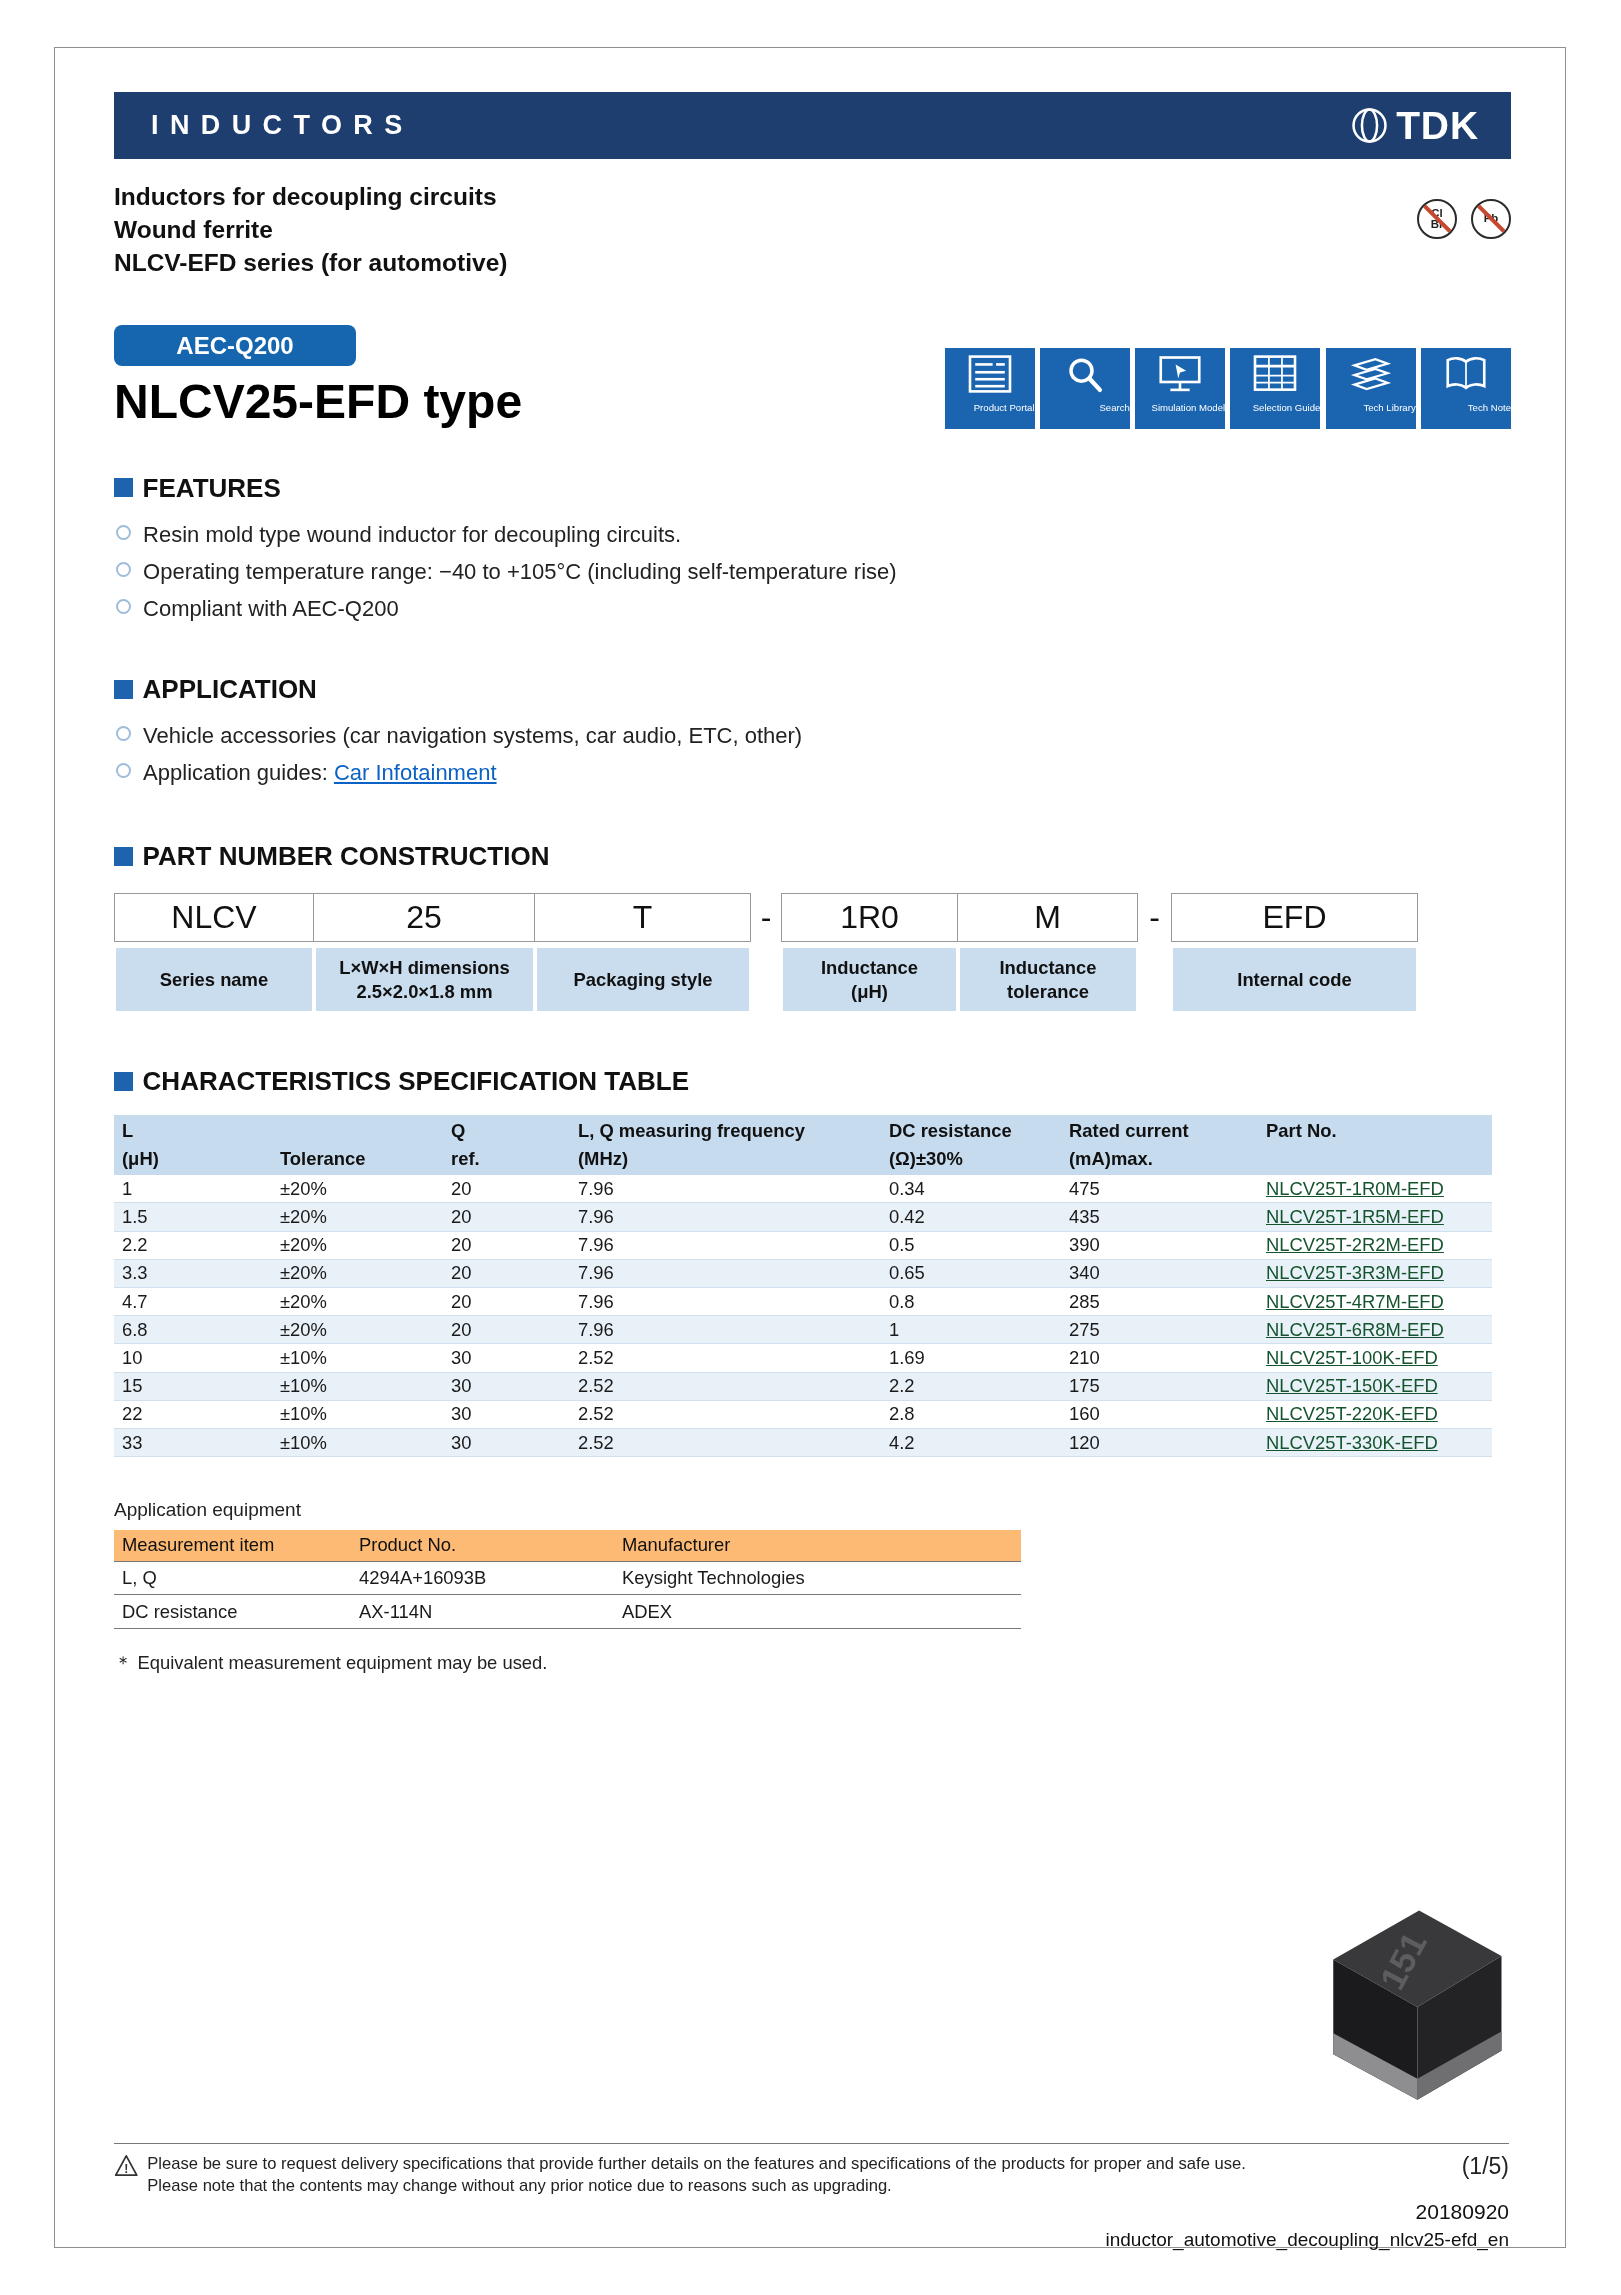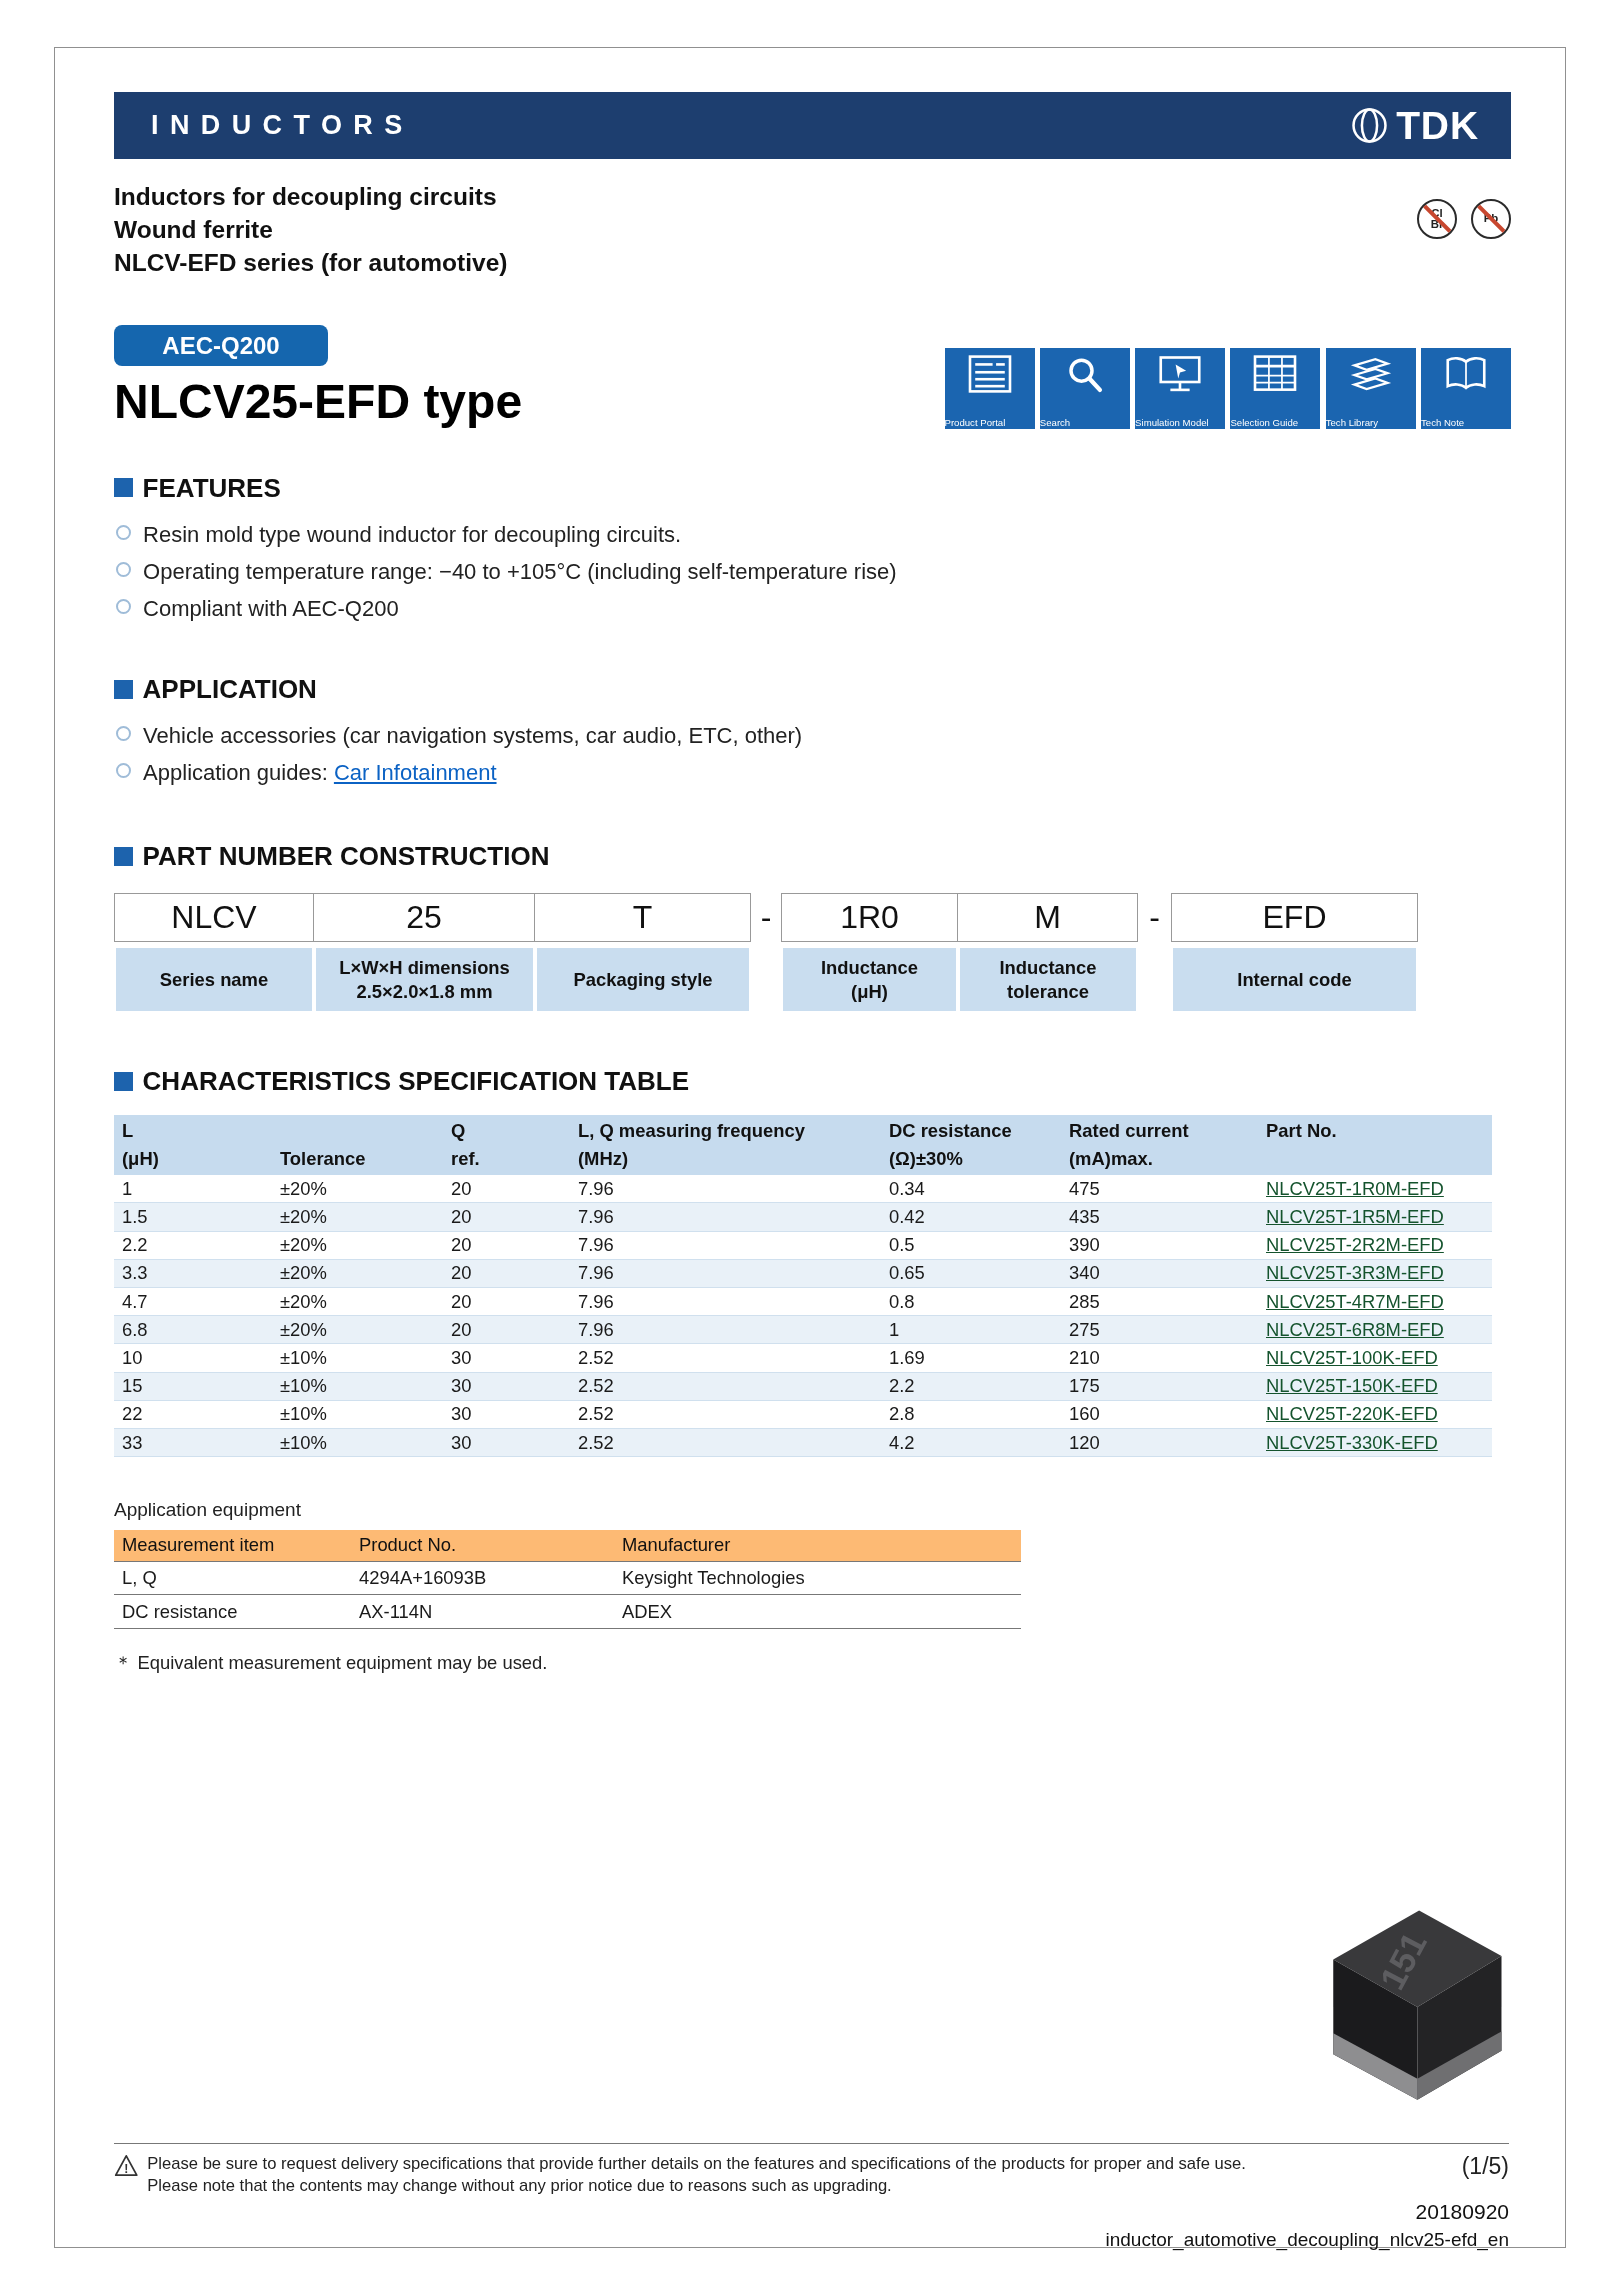--- a/index.html
+++ b/index.html
@@ -19,29 +19,29 @@
   
   .subhead-row{display:flex;margin-top:21px;}
   .subhead{flex:1;}
   .subhead div{font-size:24.5px;font-weight:bold;line-height:33px;color:#111;}
   .env-icons{display:flex;gap:14px;margin-top:19px;}
   .env-icon{position:relative;width:40px;height:40px;border:2.6px solid #2b2b2b;border-radius:50%;
             display:flex;align-items:center;justify-content:center;overflow:hidden;}
   .env-text{font-size:11.4px;font-weight:bold;line-height:11.4px;text-align:center;width:24.5px;color:#222;}
   .env-icon::after{content:"";position:absolute;left:-7px;top:16.6px;width:53px;height:4.4px;background:#c8472f;transform:rotate(45deg);}
 
-  .badge{margin-top:46px;width:214px;height:41px;background:#1566ae;border-radius:8px;color:#fff;
+  .badge{margin-top:46px;width:242px;height:41px;background:#1566ae;border-radius:8px;color:#fff;
          font-size:24px;font-weight:bold;display:flex;align-items:center;justify-content:center;}
   .title{margin-top:8.8px;font-size:48px;line-height:53px;font-weight:bold;color:#000;}
 
   
   .tools{position:absolute;top:300px;right:0;display:flex;gap:5.3px;}
   .tile{position:relative;width:90px;height:81px;background:#1b65b0;display:block;text-decoration:none;}
   .tile svg{position:absolute;top:6.1px;left:50%;transform:translateX(-50%);}
-  .tile-label{position:absolute;bottom:1px;left:0;width:100%;text-align:left;font-size:9.6px;color:#fff;white-space:nowrap;}
+  .tile-label{position:absolute;bottom:16px;left:0;width:100%;text-align:right;font-size:9.6px;color:#fff;white-space:nowrap;}
 
   
   .sec-head{display:flex;align-items:center;font-size:26px;font-weight:bold;color:#111;line-height:32px;}
   .sec-sq{width:19px;height:19px;background:#1d63ad;margin-right:9.6px;flex:0 0 auto;}
   .mt-feat{margin-top:44px;} .mt-app{margin-top:46px;} .mt-pnc{margin-top:49px;} .mt-spec{margin-top:54px;}
 
   .bullets{list-style:none;margin-top:12.3px;}
   .bullets li{display:flex;align-items:flex-start;font-size:22px;color:#222;line-height:37px;}
   .circ{flex:0 0 auto;width:15px;height:15px;border:2.6px solid #9fbcd8;border-radius:50%;margin:8.8px 12.3px 0 1.8px;}
   .link{color:#0b62c4;text-decoration:underline;}

